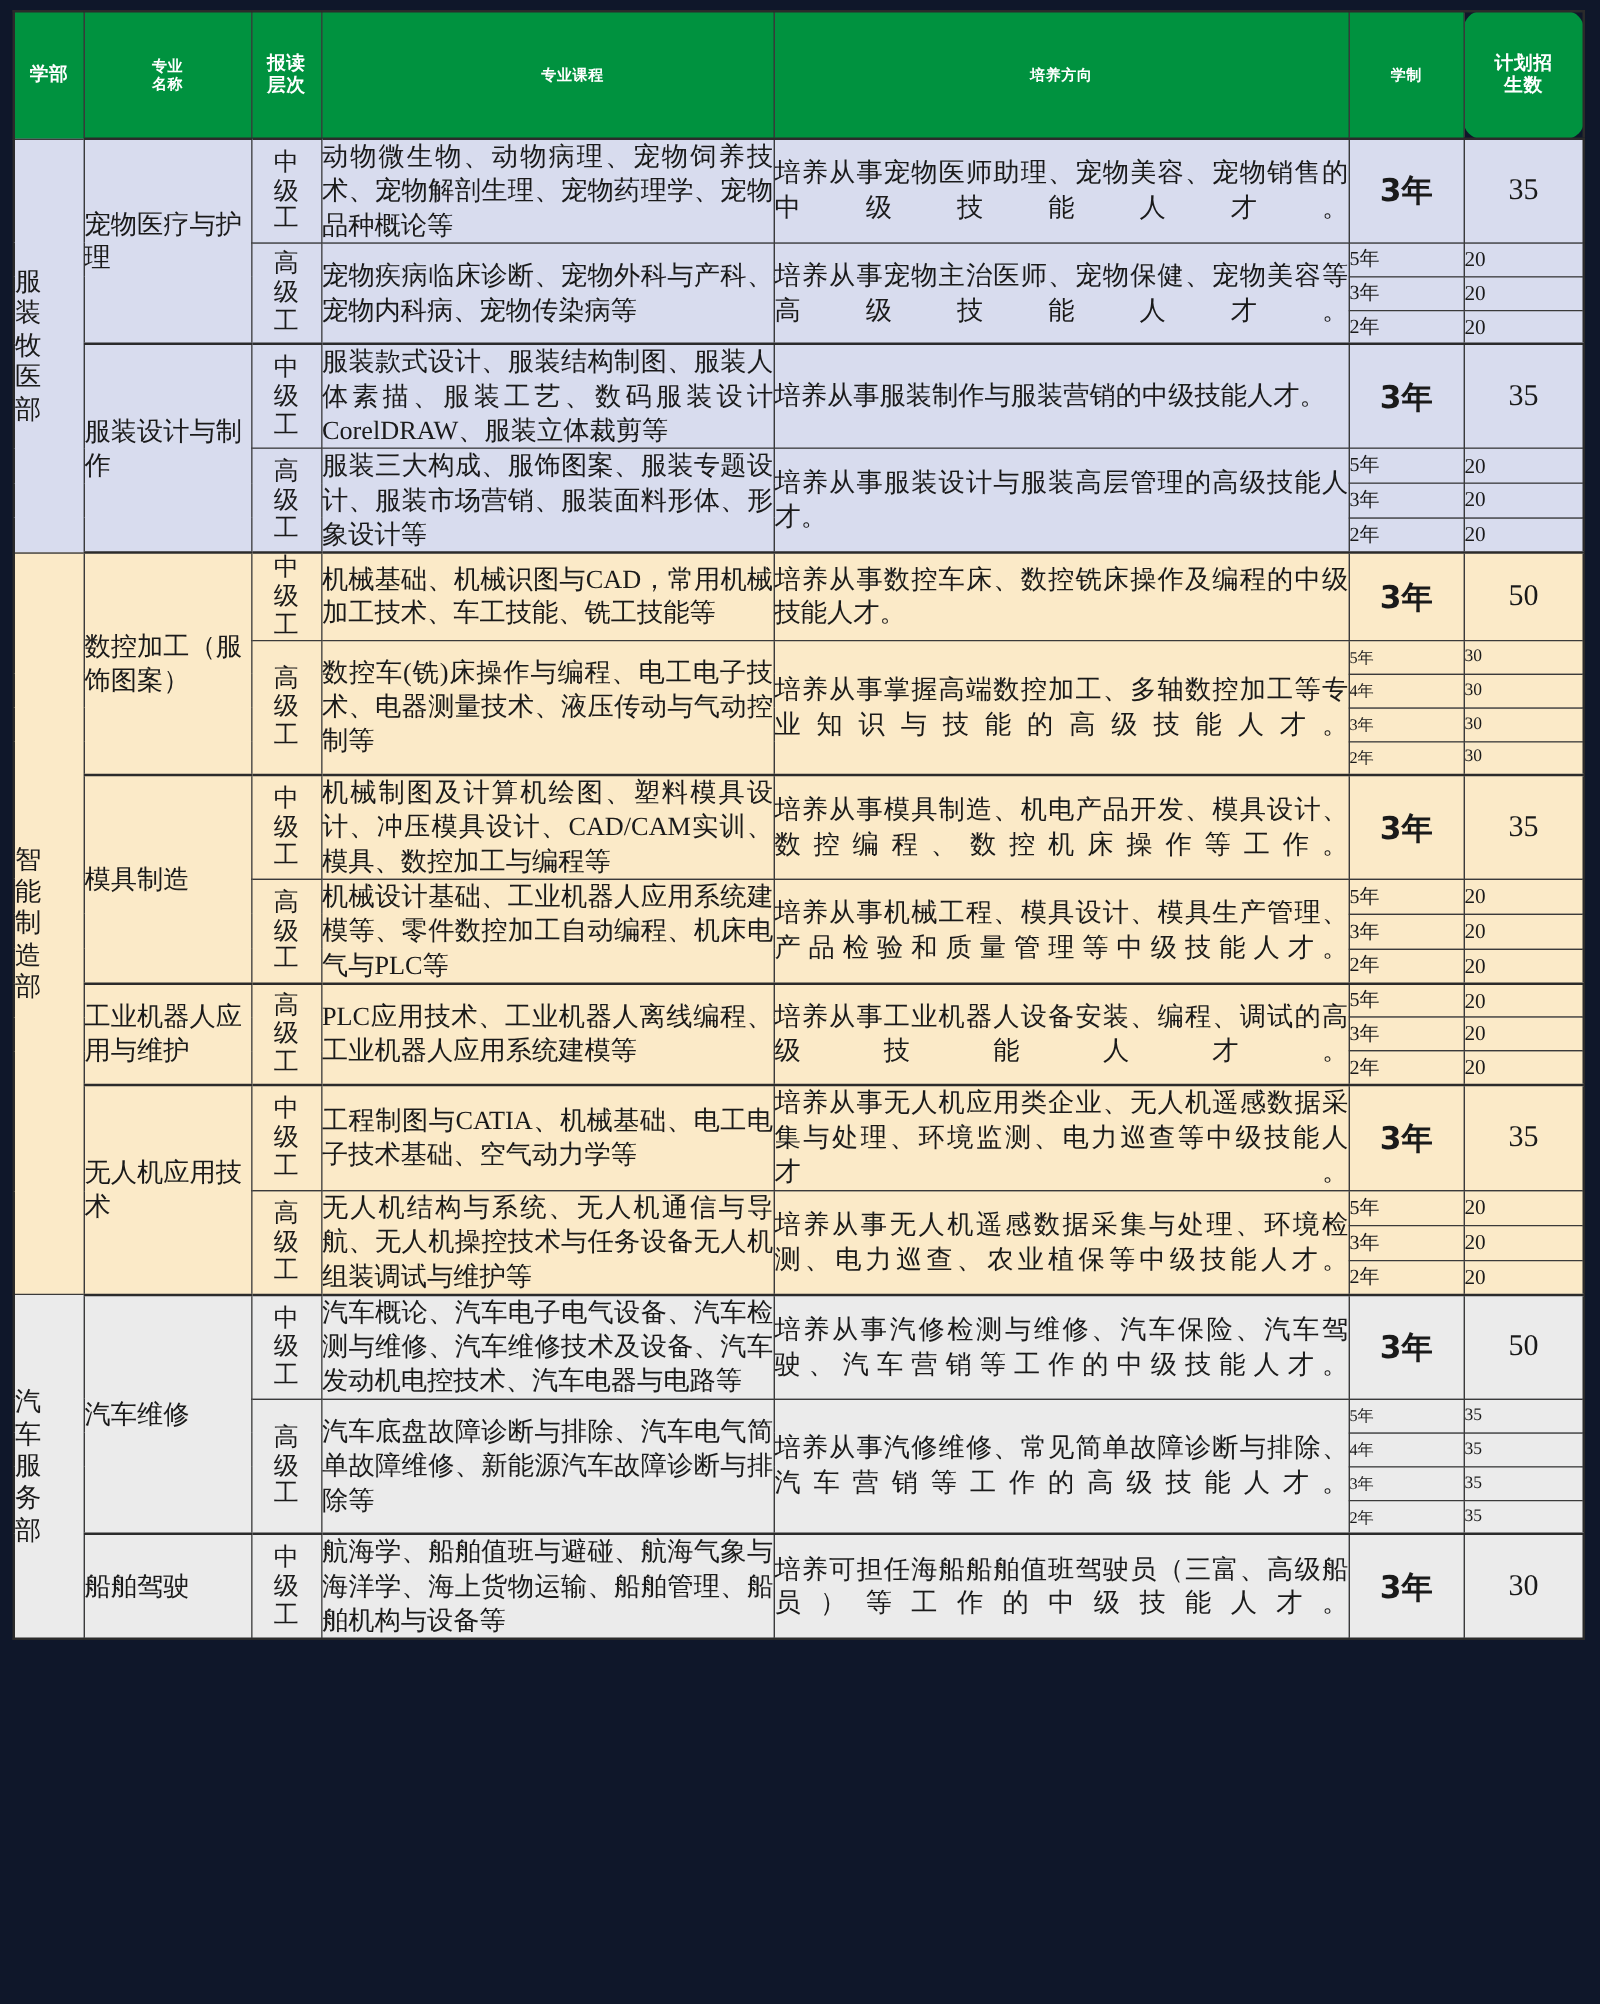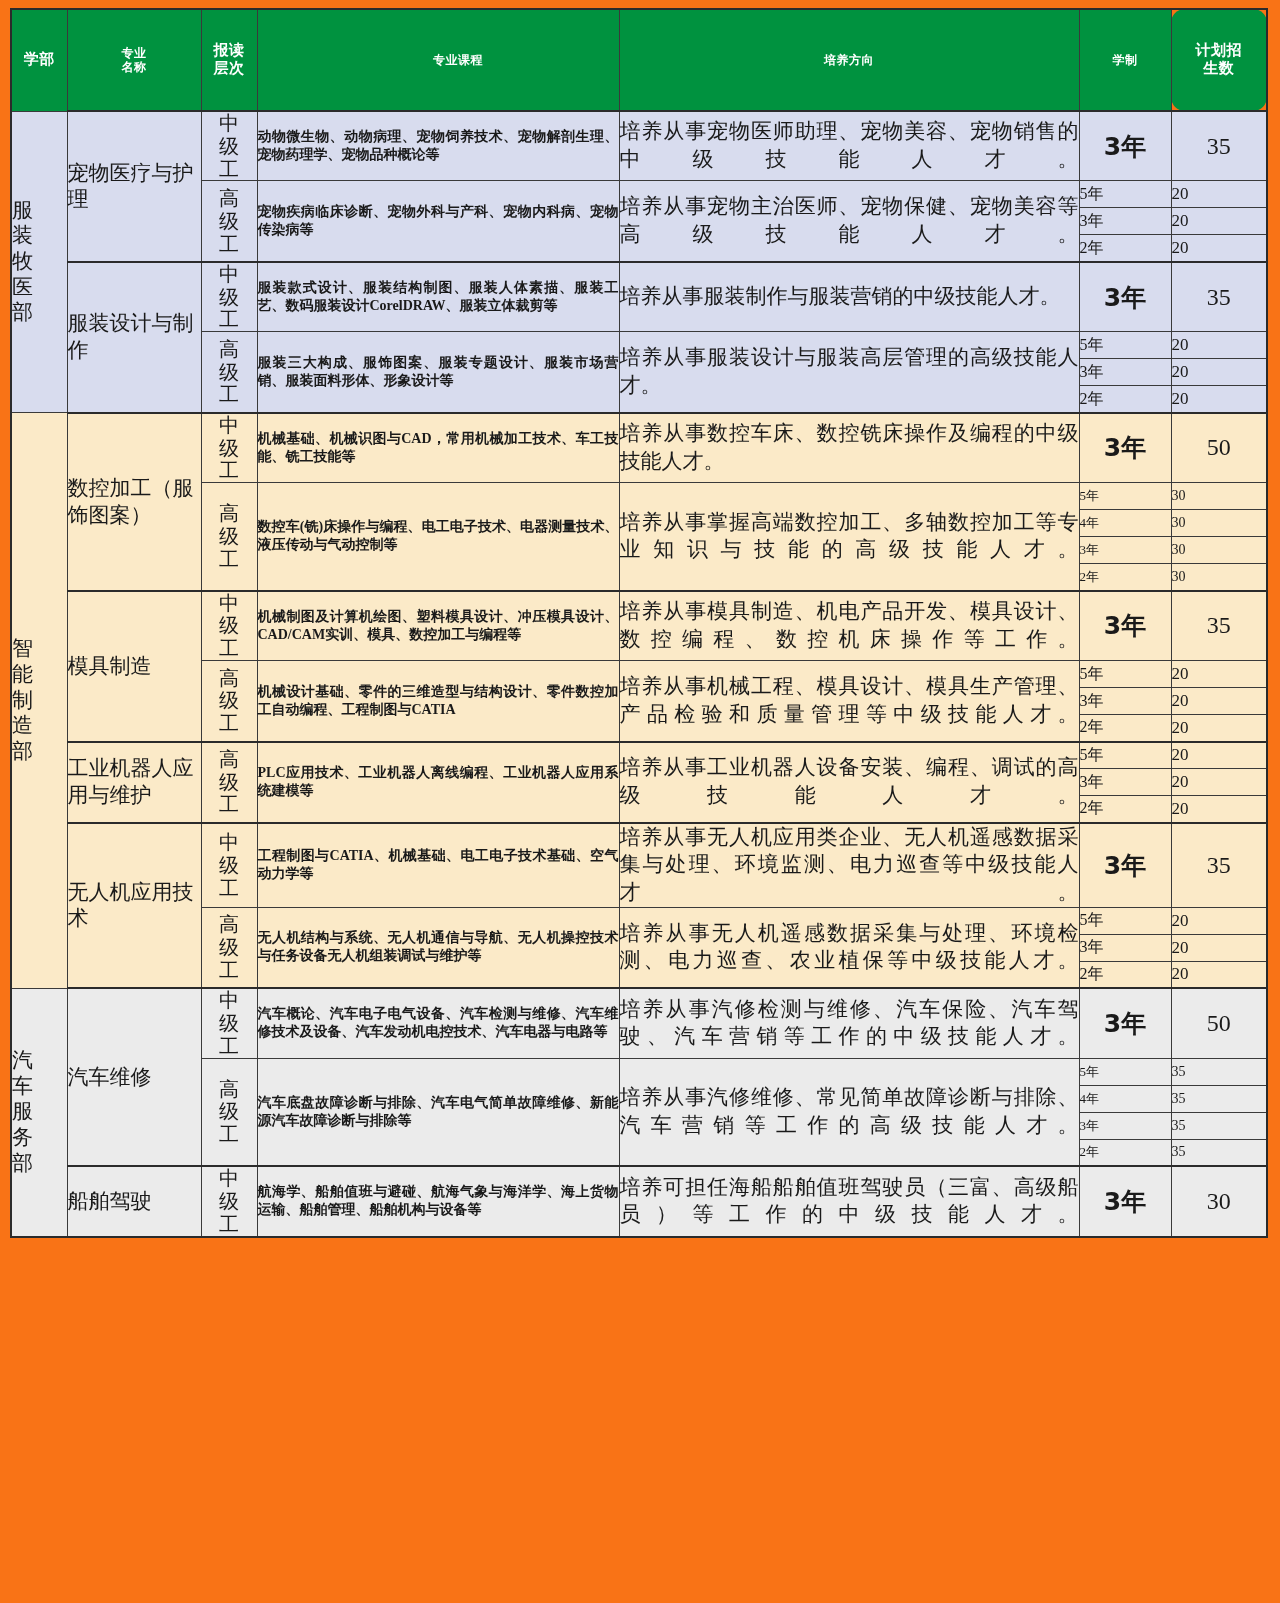--- a/index.html
+++ b/index.html
@@ -13,21 +13,21 @@
     font-family: "Liberation Serif", "DejaVu Serif", serif;
     color: #1a1a1a;
     overflow: hidden;
   }
   #page {
     width: 1280px;
     height: 1603px;
     position: relative;
     box-sizing: border-box;
     padding: 8px 10px 0 10px;
-    background: #f97316;
+    background: #0f172a;
   }
   table.prog {
     border-collapse: collapse;
     table-layout: fixed;
     width: 1256px;
     border: 2px solid #2b2b2b;
   }
   table.prog td, table.prog th {
     border: 1px solid #3a3a3a;
     padding: 0;
@@ -69,26 +69,25 @@
     word-break: break-all;
   }
   td.level {
     text-align: center;
     font-size: 20px;
     line-height: 1.14;
     word-break: break-all;
     padding: 2px 0;
   }
   td.course {
-    font-size: 14px;
+    font-size: 21px;
     line-height: 1.30;
     padding: 7px 10px 7px 12px;
     text-align: justify;
     text-justify: inter-ideograph;
-    font-weight: bold;
   }
   td.dir {
     font-size: 21px;
     line-height: 1.32;
     padding: 7px 11px;
     text-align: justify;
     text-justify: inter-ideograph;
     text-align-last: left;
     margin-top: 48px;
   }
@@ -253,21 +252,21 @@
         <tr class="band-b sep-top">
           <td class="major sep-maj" rowspan="4">模具制造</td>
           <td class="level sep-maj" rowspan="1">中<br>级<br>工</td>
           <td class="course sep-maj" rowspan="1">机械制图及计算机绘图、塑料模具设计、冲压模具设计、CAD/CAM实训、模具、数控加工与编程等</td>
           <td class="dir spread sep-maj" rowspan="1">培养从事模具制造、机电产品开发、模具设计、数控编程、数控机床操作等工作。</td>
           <td class="yr sep-maj" rowspan="1">3年</td>
           <td class="quota sep-maj" rowspan="1">35</td>
         </tr>
         <tr class="band-b">
           <td class="level" rowspan="3">高<br>级<br>工</td>
-          <td class="course" rowspan="3">机械设计基础、零件的三维造型与结构设计、零件数控加工自动编程、工程制图与CATIA</td>
+          <td class="course" rowspan="3">机械设计基础、工业机器人应用系统建模等、零件数控加工自动编程、机床电气与PLC等</td>
           <td class="dir spread" rowspan="3">培养从事机械工程、模具设计、模具生产管理、产品检验和质量管理等中级技能人才。</td>
           <td class="yr-sub">5年</td>
           <td class="q-sub">20</td>
         </tr>
         <tr class="band-b">
           <td class="yr-sub">3年</td>
           <td class="q-sub">20</td>
         </tr>
         <tr class="band-b">
           <td class="yr-sub">2年</td>

